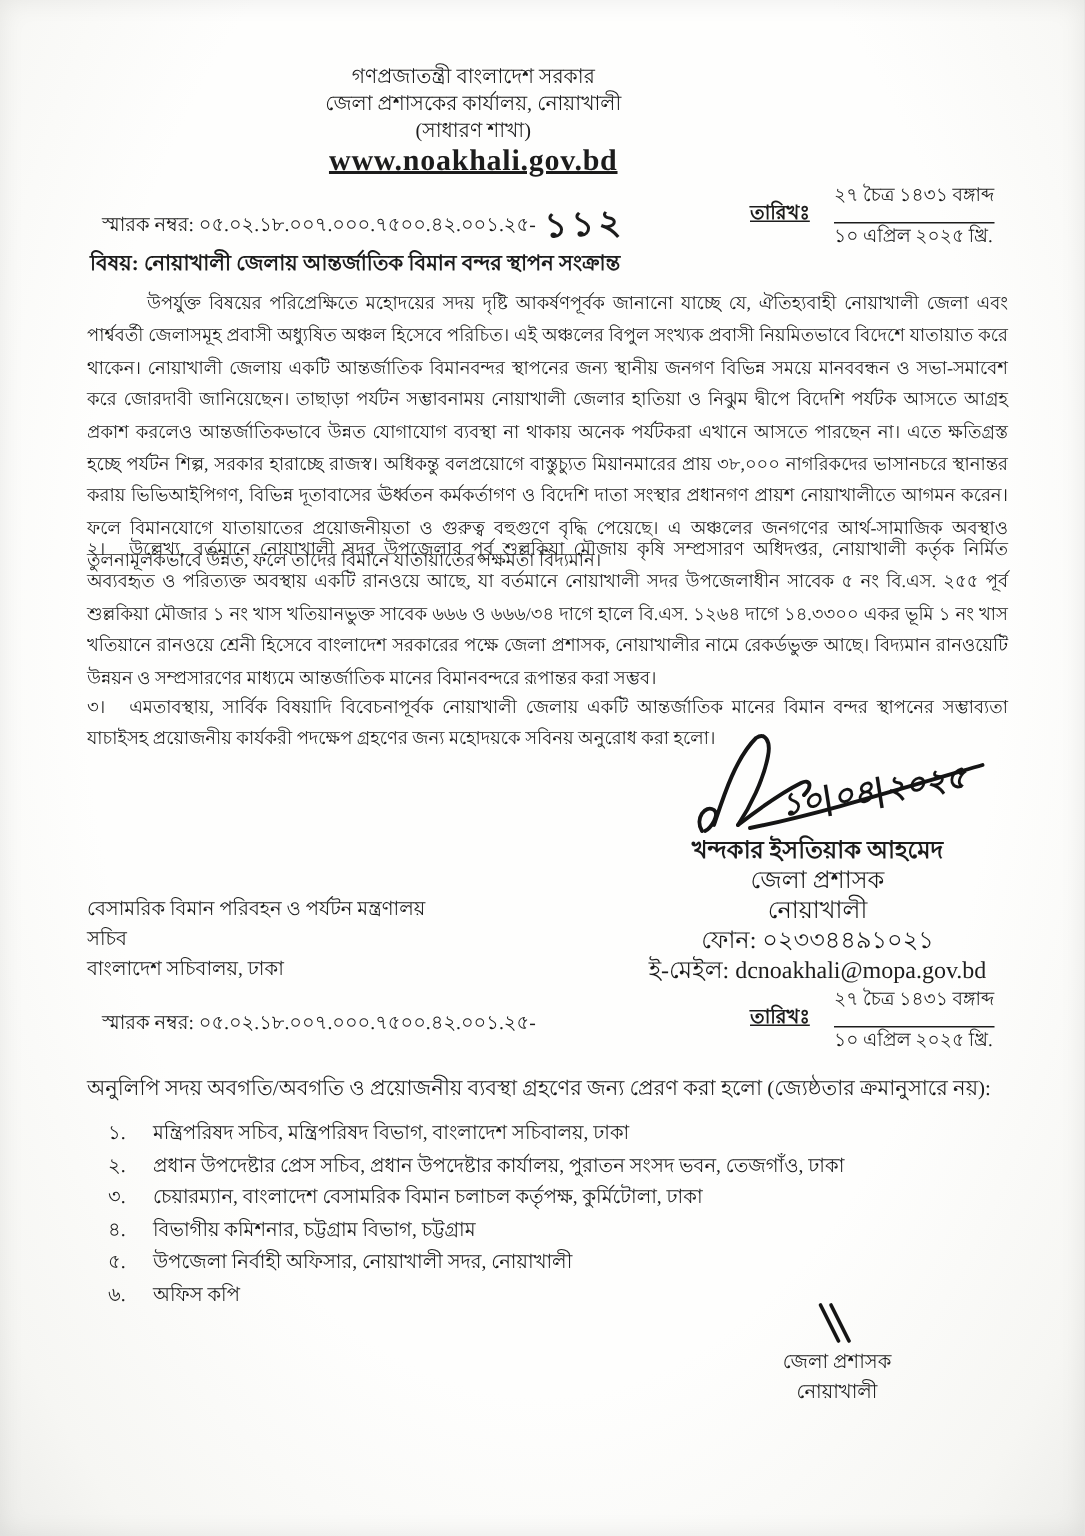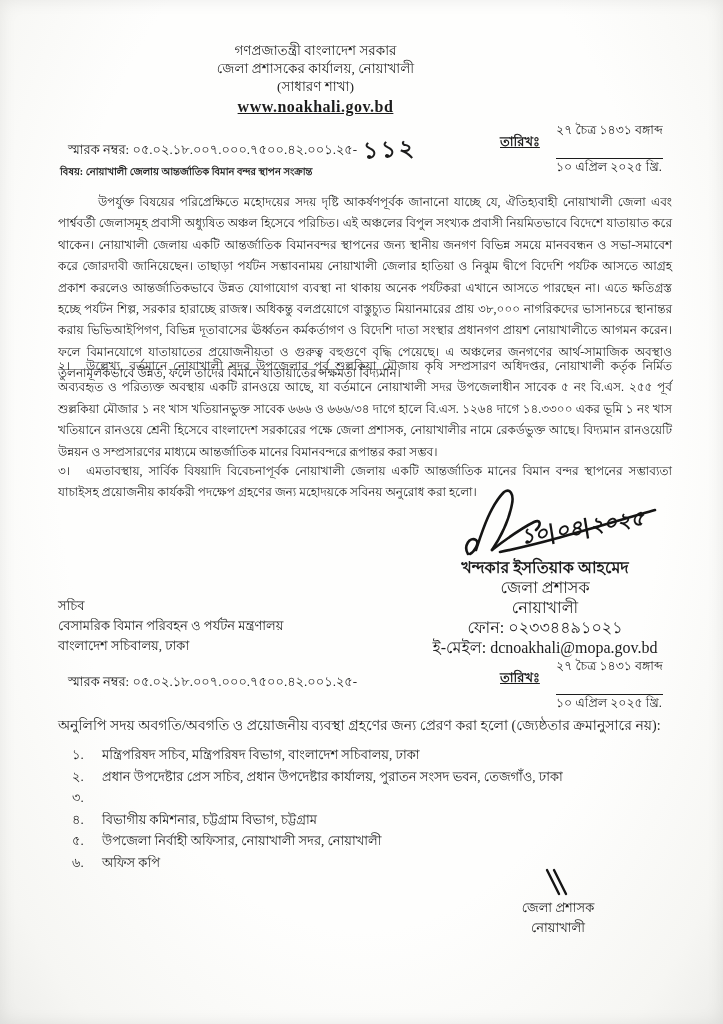--- a/index.html
+++ b/index.html
@@ -11,32 +11,32 @@
       radial-gradient(ellipse at 50% 40%, #fefefd 60%, #f6f6f3 88%, #ededea 100%),
       #fcfcfb;
     overflow:hidden;
     font-family:"Liberation Serif","DejaVu Sans",sans-serif;
     color:#1c1c1c;
     box-shadow:inset 0 0 18px rgba(0,0,0,.08);
   }
   .abs{position:absolute;}
   .center{text-align:center;}
   .letterhead{left:0;top:42px;width:631px;font-size:13.5px;line-height:18px;}
-  .letterhead .site{font-size:16px;font-weight:bold;text-decoration:underline;letter-spacing:.5px;margin-top:2px;font-family:"Liberation Serif","DejaVu Serif",serif;}
+  .letterhead .site{font-size:20px;font-weight:bold;text-decoration:underline;letter-spacing:.5px;margin-top:2px;font-family:"Liberation Serif","DejaVu Serif",serif;}
   .memo-row{font-size:13px;}
   .memo-label{white-space:nowrap;}
   .handnum{
     display:inline-block;font-size:23px;font-weight:bold;letter-spacing:3px;
     transform:rotate(-3deg) translateY(3px);margin-left:6px;
     font-family:"DejaVu Sans",sans-serif;
   }
   .date-label{font-weight:bold;font-size:13px;text-decoration:underline;}
   .date-lines{font-size:12.5px;line-height:17px;text-align:left;}
-  .date-lines .u{border-bottom:1px solid #1c1c1c;padding-bottom:19px;display:inline-block;}
-  .subject{font-weight:bold;font-size:10px;}
+  .date-lines .u{border-bottom:1px solid #1c1c1c;padding-bottom:9px;display:inline-block;}
+  .subject{font-weight:bold;font-size:14px;}
   .bodytext{
     width:614px;font-size:12px;line-height:21.4px;text-align:justify;
   }
   .indent{text-indent:40px;}
   .pnum{margin-right:16px;}
   .sigblock{width:260px;text-align:center;font-size:16px;line-height:20px;}
   .sigblock .name{font-weight:bold;}
   .addr{font-size:13px;line-height:20px;}
   .cc-head{font-size:14px;}
   .cc-list{font-size:13px;line-height:21.5px;}
@@ -90,22 +90,22 @@
 
   <div class="abs sigblock" style="left:415px;top:558px;">
     <div class="name">খন্দকার ইসতিয়াক আহমেদ</div>
     <div>জেলা প্রশাসক</div>
     <div>নোয়াখালী</div>
     <div>ফোন: ০২৩৩৪৪৯১০২১</div>
     <div>ই-মেইল: dcnoakhali@mopa.gov.bd</div>
   </div>
 
   <div class="abs addr" style="left:58px;top:596px;">
+    <div>বেসামরিক বিমান পরিবহন ও পর্যটন মন্ত্রণালয়</div>
     <div>সচিব</div>
-    <div>বেসামরিক বিমান পরিবহন ও পর্যটন মন্ত্রণালয়</div>
     <div>বাংলাদেশ সচিবালয়, ঢাকা</div>
   </div>
 
   <div class="abs memo-row" style="left:68px;top:672px;">
     <span class="memo-label">স্মারক নম্বর: ০৫.০২.১৮.০০৭.০০০.৭৫০০.৪২.০০১.২৫-</span>
   </div>
   <div class="abs date-label" style="left:500px;top:668px;">তারিখঃ</div>
   <div class="abs date-lines" style="left:556px;top:658px;">
     <span class="u">২৭ চৈত্র ১৪৩১ বঙ্গাব্দ</span><br>
     <span>১০ এপ্রিল ২০২৫ খ্রি.</span>
@@ -117,20 +117,21 @@
     <div class="cc-item">
       <span class="cc-num">১.</span>
       <span>মন্ত্রিপরিষদ সচিব, মন্ত্রিপরিষদ বিভাগ, বাংলাদেশ সচিবালয়, ঢাকা</span>
     </div>
     <div class="cc-item">
       <span class="cc-num">২.</span>
       <span>প্রধান উপদেষ্টার প্রেস সচিব, প্রধান উপদেষ্টার কার্যালয়, পুরাতন সংসদ ভবন, তেজগাঁও, ঢাকা</span>
     </div>
     <div class="cc-item">
       <span class="cc-num">৩.</span>
+      <span>চেয়ারম্যান, বাংলাদেশ বেসামরিক বিমান চলাচল কর্তৃপক্ষ, কুর্মিটোলা, ঢাকা</span>
     </div>
     <div class="cc-item">
       <span class="cc-num">৪.</span>
       <span>বিভাগীয় কমিশনার, চট্টগ্রাম বিভাগ, চট্টগ্রাম</span>
     </div>
     <div class="cc-item">
       <span class="cc-num">৫.</span>
       <span>উপজেলা নির্বাহী অফিসার, নোয়াখালী সদর, নোয়াখালী</span>
     </div>
     <div class="cc-item">

